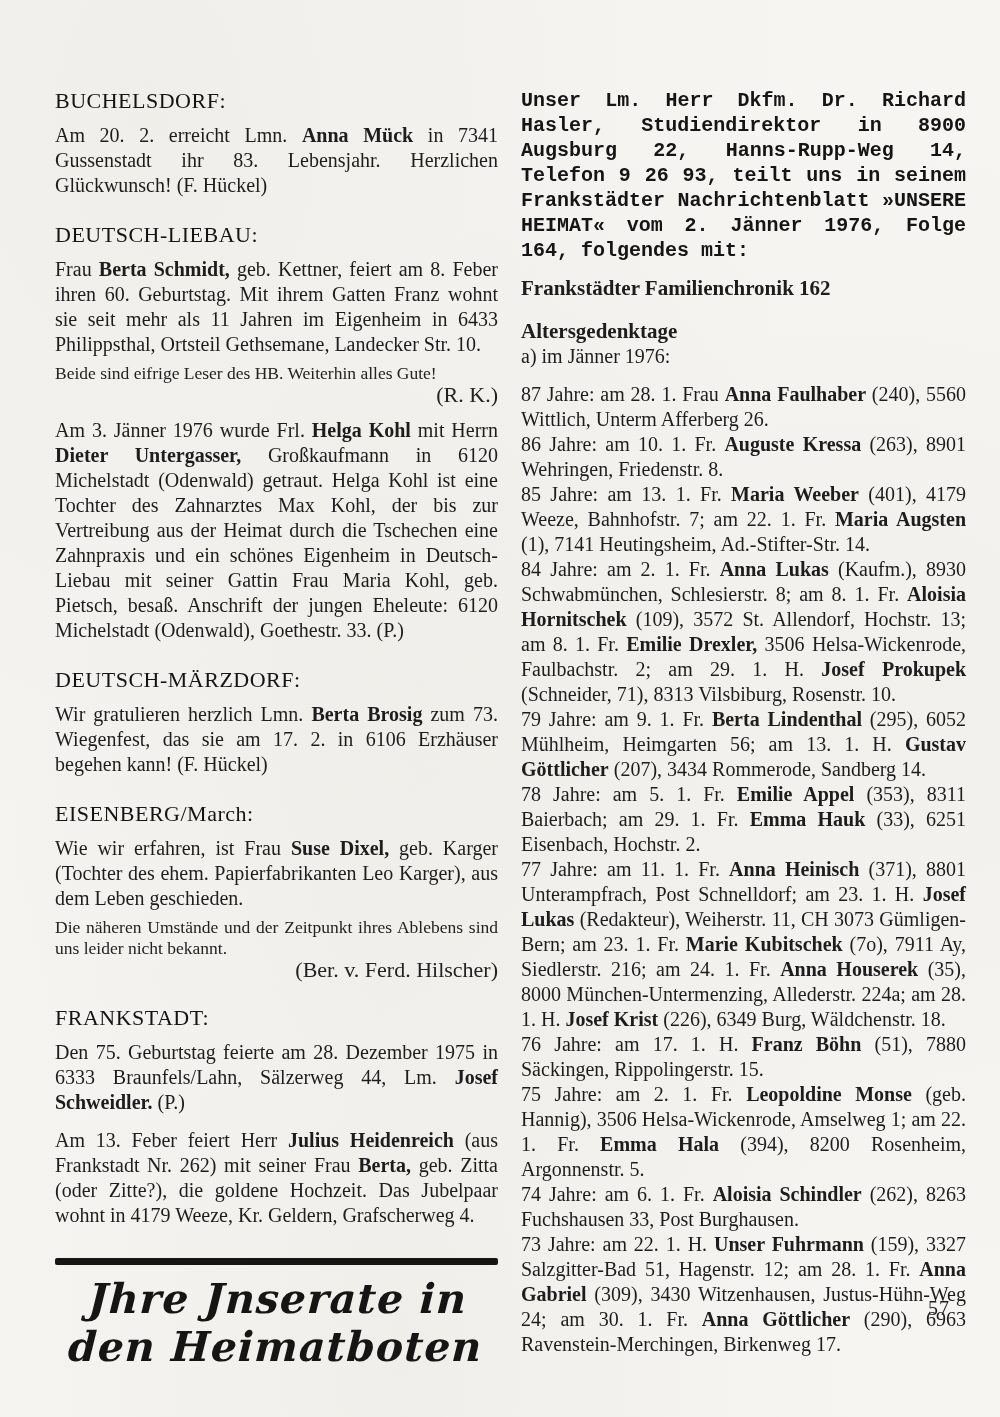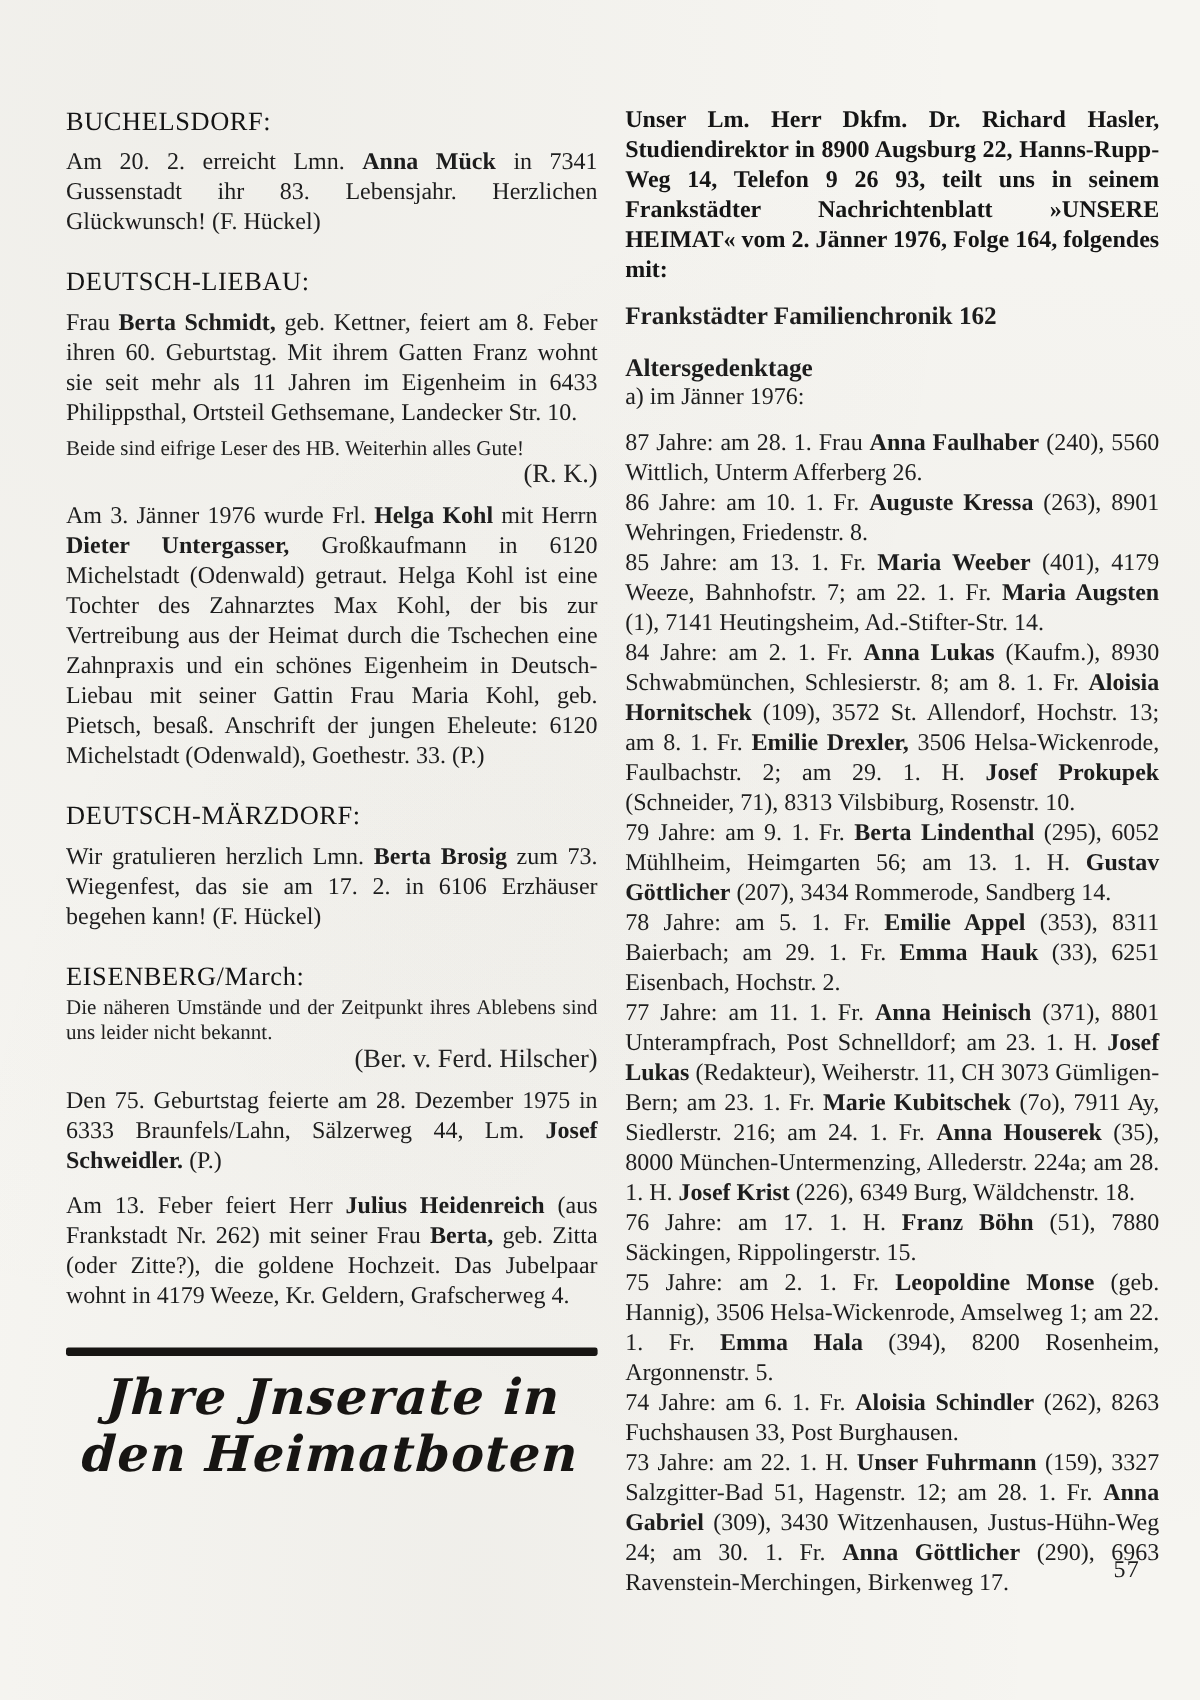--- a/index.html
+++ b/index.html
@@ -31,21 +31,21 @@
   p.body:last-child{margin-bottom:0;}
   .b{font-weight:bold;}
   p.note{
     font-size:17.5px;line-height:21px;text-align:justify;
     margin:-7px 0 0 0;color:#222;
   }
   p.note-sig{
     font-size:22px;line-height:22px;text-align:right;
     margin:0 0 12px 0;color:#222;
   }
-  .intro{font-weight:bold;color:#151515;}
+  .intro{font-weight:bold;color:#151515;font-family:Liberation Mono, monospace;}
   .chron-h{font-size:21px;font-weight:bold;margin:6px 0 18px 0;}
   .alters-h{font-size:21px;font-weight:bold;margin:0 0 0 0;}
   .sub{margin:0;}
   .entries p.entry{margin:0;}
   .banner{margin-top:30px;}
   .rule{height:7px;background:#171513;border-radius:2px;}
   .banner-text{
     font-family:"DejaVu Serif", serif;
     font-style:italic;font-weight:bold;
     font-size:41px;line-height:48px;
@@ -79,25 +79,27 @@
       <p class="body"><span>Am 3. Jänner 1976 wurde Frl. </span><span class="b">Helga Kohl</span><span> mit Herrn </span><span class="b">Dieter Untergasser,</span><span> Großkaufmann in 6120 Michelstadt (Odenwald) getraut. Helga Kohl ist eine Tochter des Zahnarztes Max Kohl, der bis zur Vertreibung aus der Heimat durch die Tschechen eine Zahnpraxis und ein schönes Eigenheim in Deutsch-Liebau mit seiner Gattin Frau Maria Kohl, geb. Pietsch, besaß. Anschrift der jungen Eheleute: 6120 Michelstadt (Odenwald), Goethestr. 33. (P.)</span></p>
     </section>
 
     <section>
       <h2 class="sec-h">DEUTSCH-MÄRZDORF:</h2>
       <p class="body"><span>Wir gratulieren herzlich Lmn. </span><span class="b">Berta Brosig</span><span> zum 73. Wiegenfest, das sie am 17. 2. in 6106 Erzhäuser begehen kann! (F. Hückel)</span></p>
     </section>
 
     <section>
       <h2 class="sec-h">EISENBERG/March:</h2>
+      <p class="body"><span>Wie wir erfahren, ist Frau </span><span class="b">Suse Dixel,</span><span> geb. Karger (Tochter des ehem. Papierfabrikanten Leo Karger), aus dem Leben geschieden.</span></p>
       <p class="note">Die näheren Umstände und der Zeitpunkt ihres Ablebens sind uns leider nicht bekannt.</p>
       <p class="note-sig">(Ber. v. Ferd. Hilscher)</p>
     </section>
 
     <section>
+      <h2 class="sec-h">FRANKSTADT:</h2>
       <p class="body"><span>Den 75. Geburtstag feierte am 28. Dezember 1975 in 6333 Braunfels/Lahn, Sälzerweg 44, Lm. </span><span class="b">Josef Schweidler.</span><span> (P.)</span></p>
       <p class="body"><span>Am 13. Feber feiert Herr </span><span class="b">Julius Heidenreich</span><span> (aus Frankstadt Nr. 262) mit seiner Frau </span><span class="b">Berta,</span><span> geb. Zitta (oder Zitte?), die goldene Hochzeit. Das Jubelpaar wohnt in 4179 Weeze, Kr. Geldern, Grafscherweg 4.</span></p>
     </section>
 
     <div class="banner">
       <div class="rule"></div>
       <div class="banner-text">Jhre Jnserate in den Heimatboten</div>
 
     </div>
 

